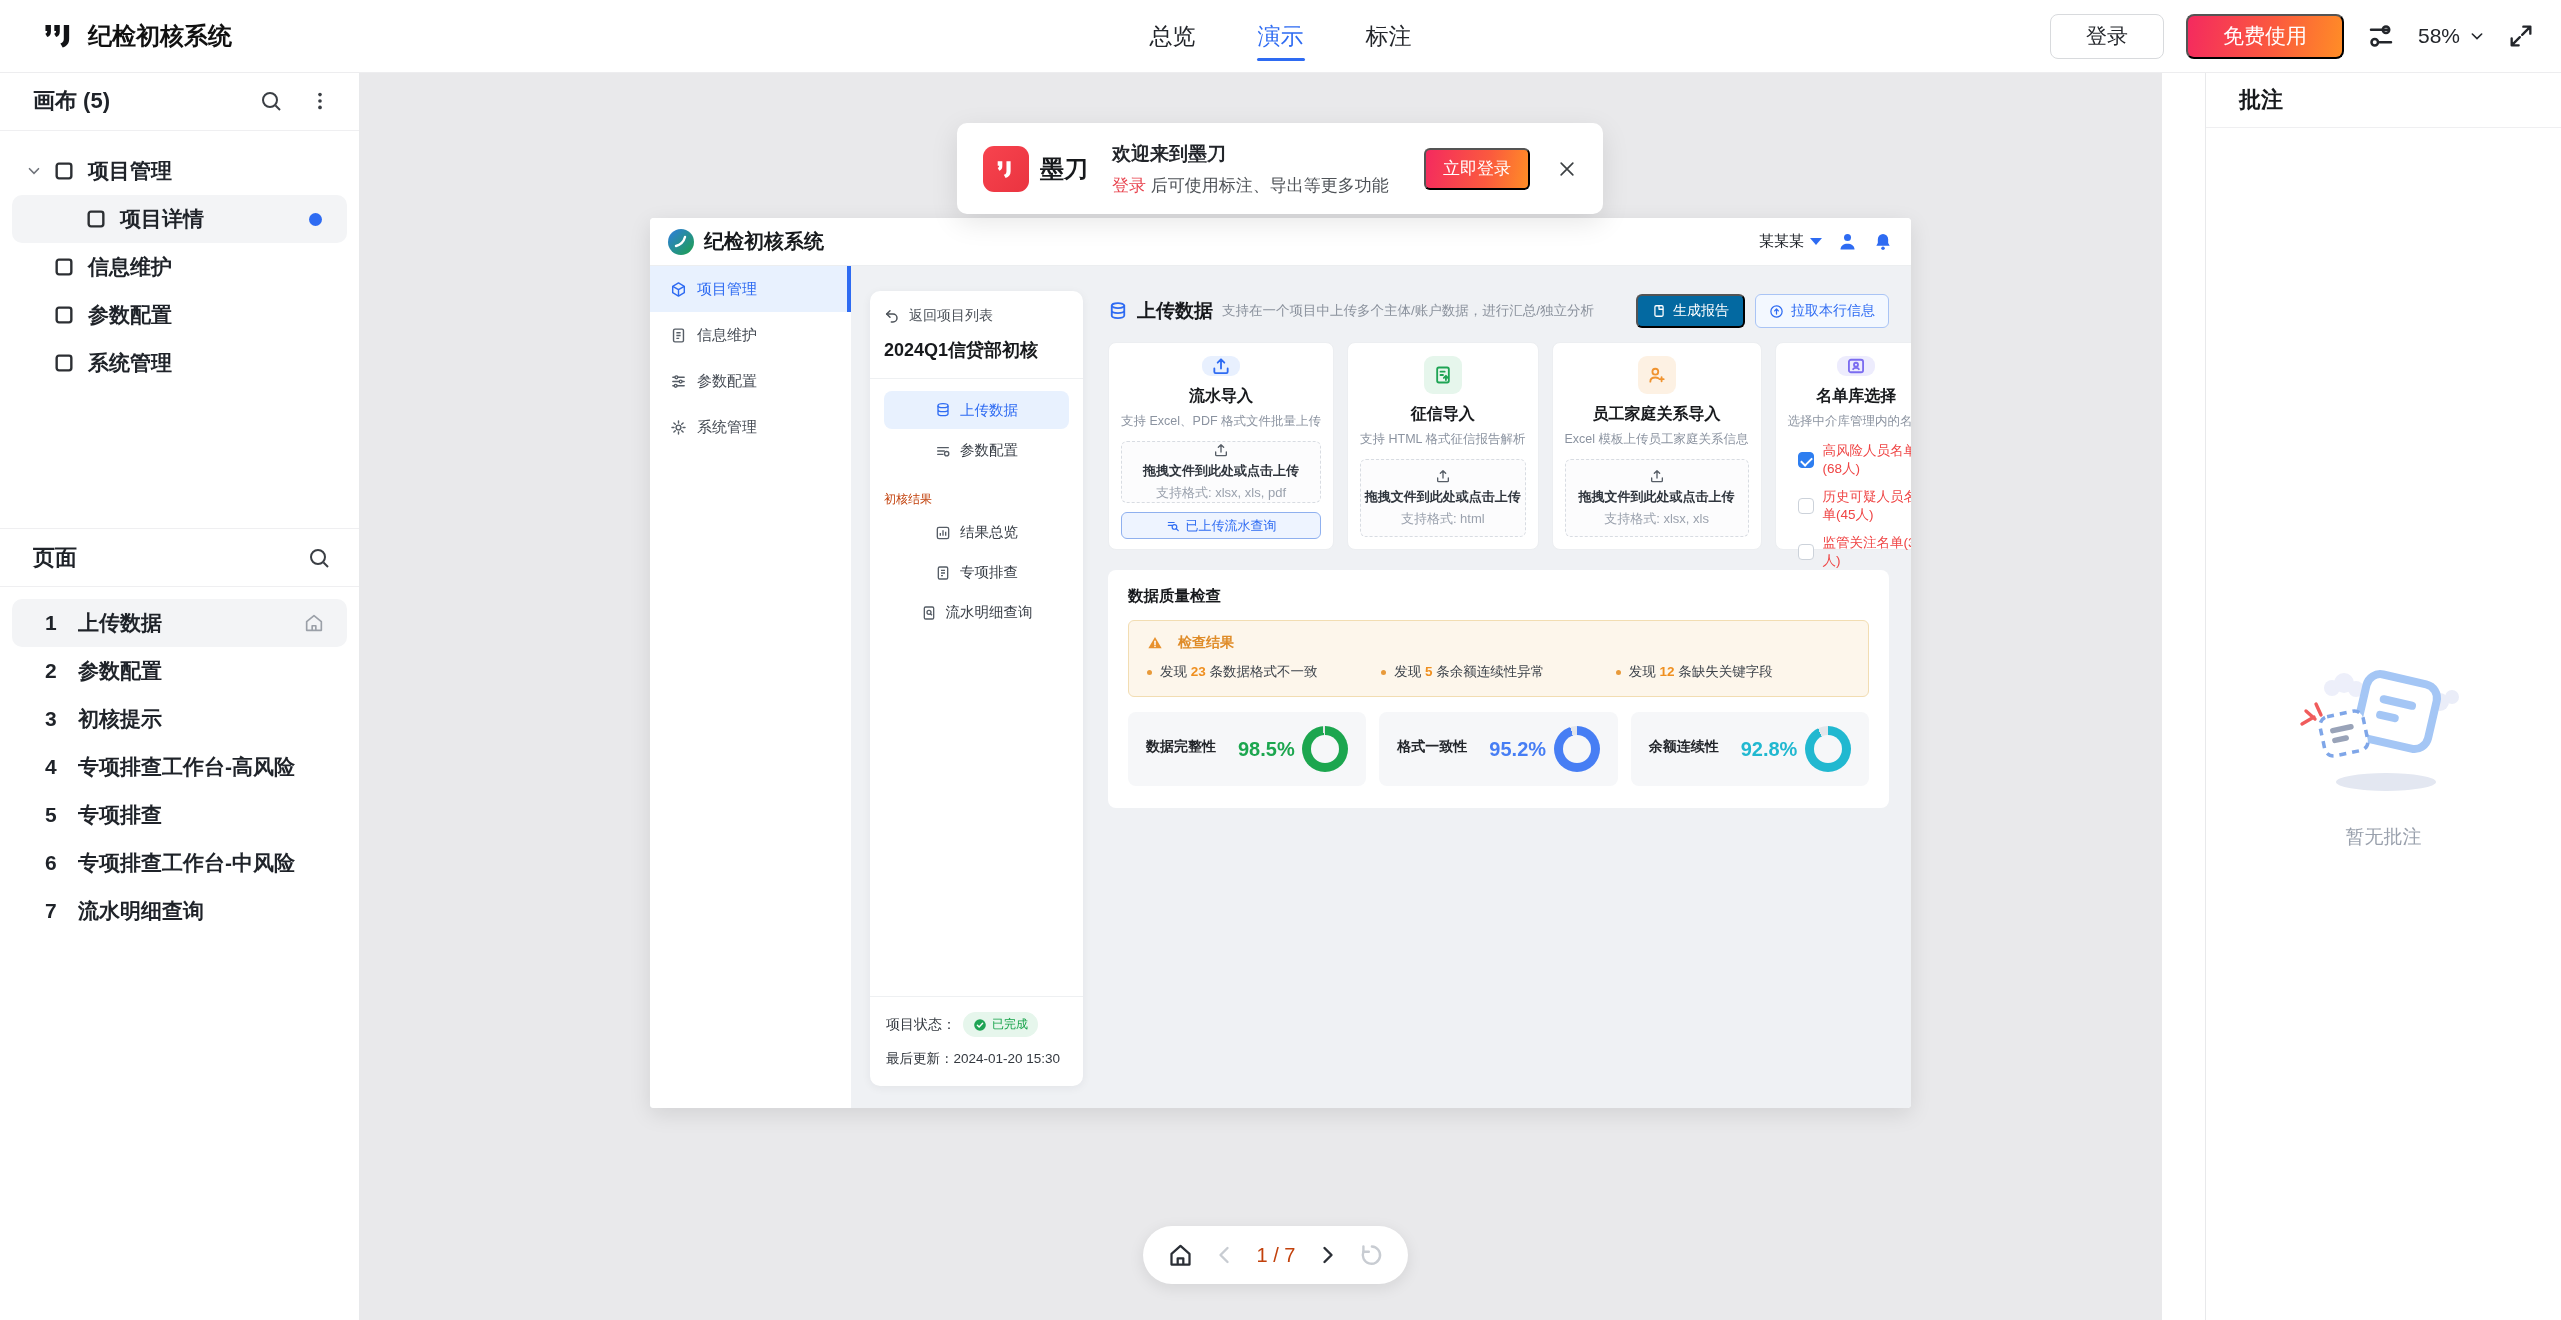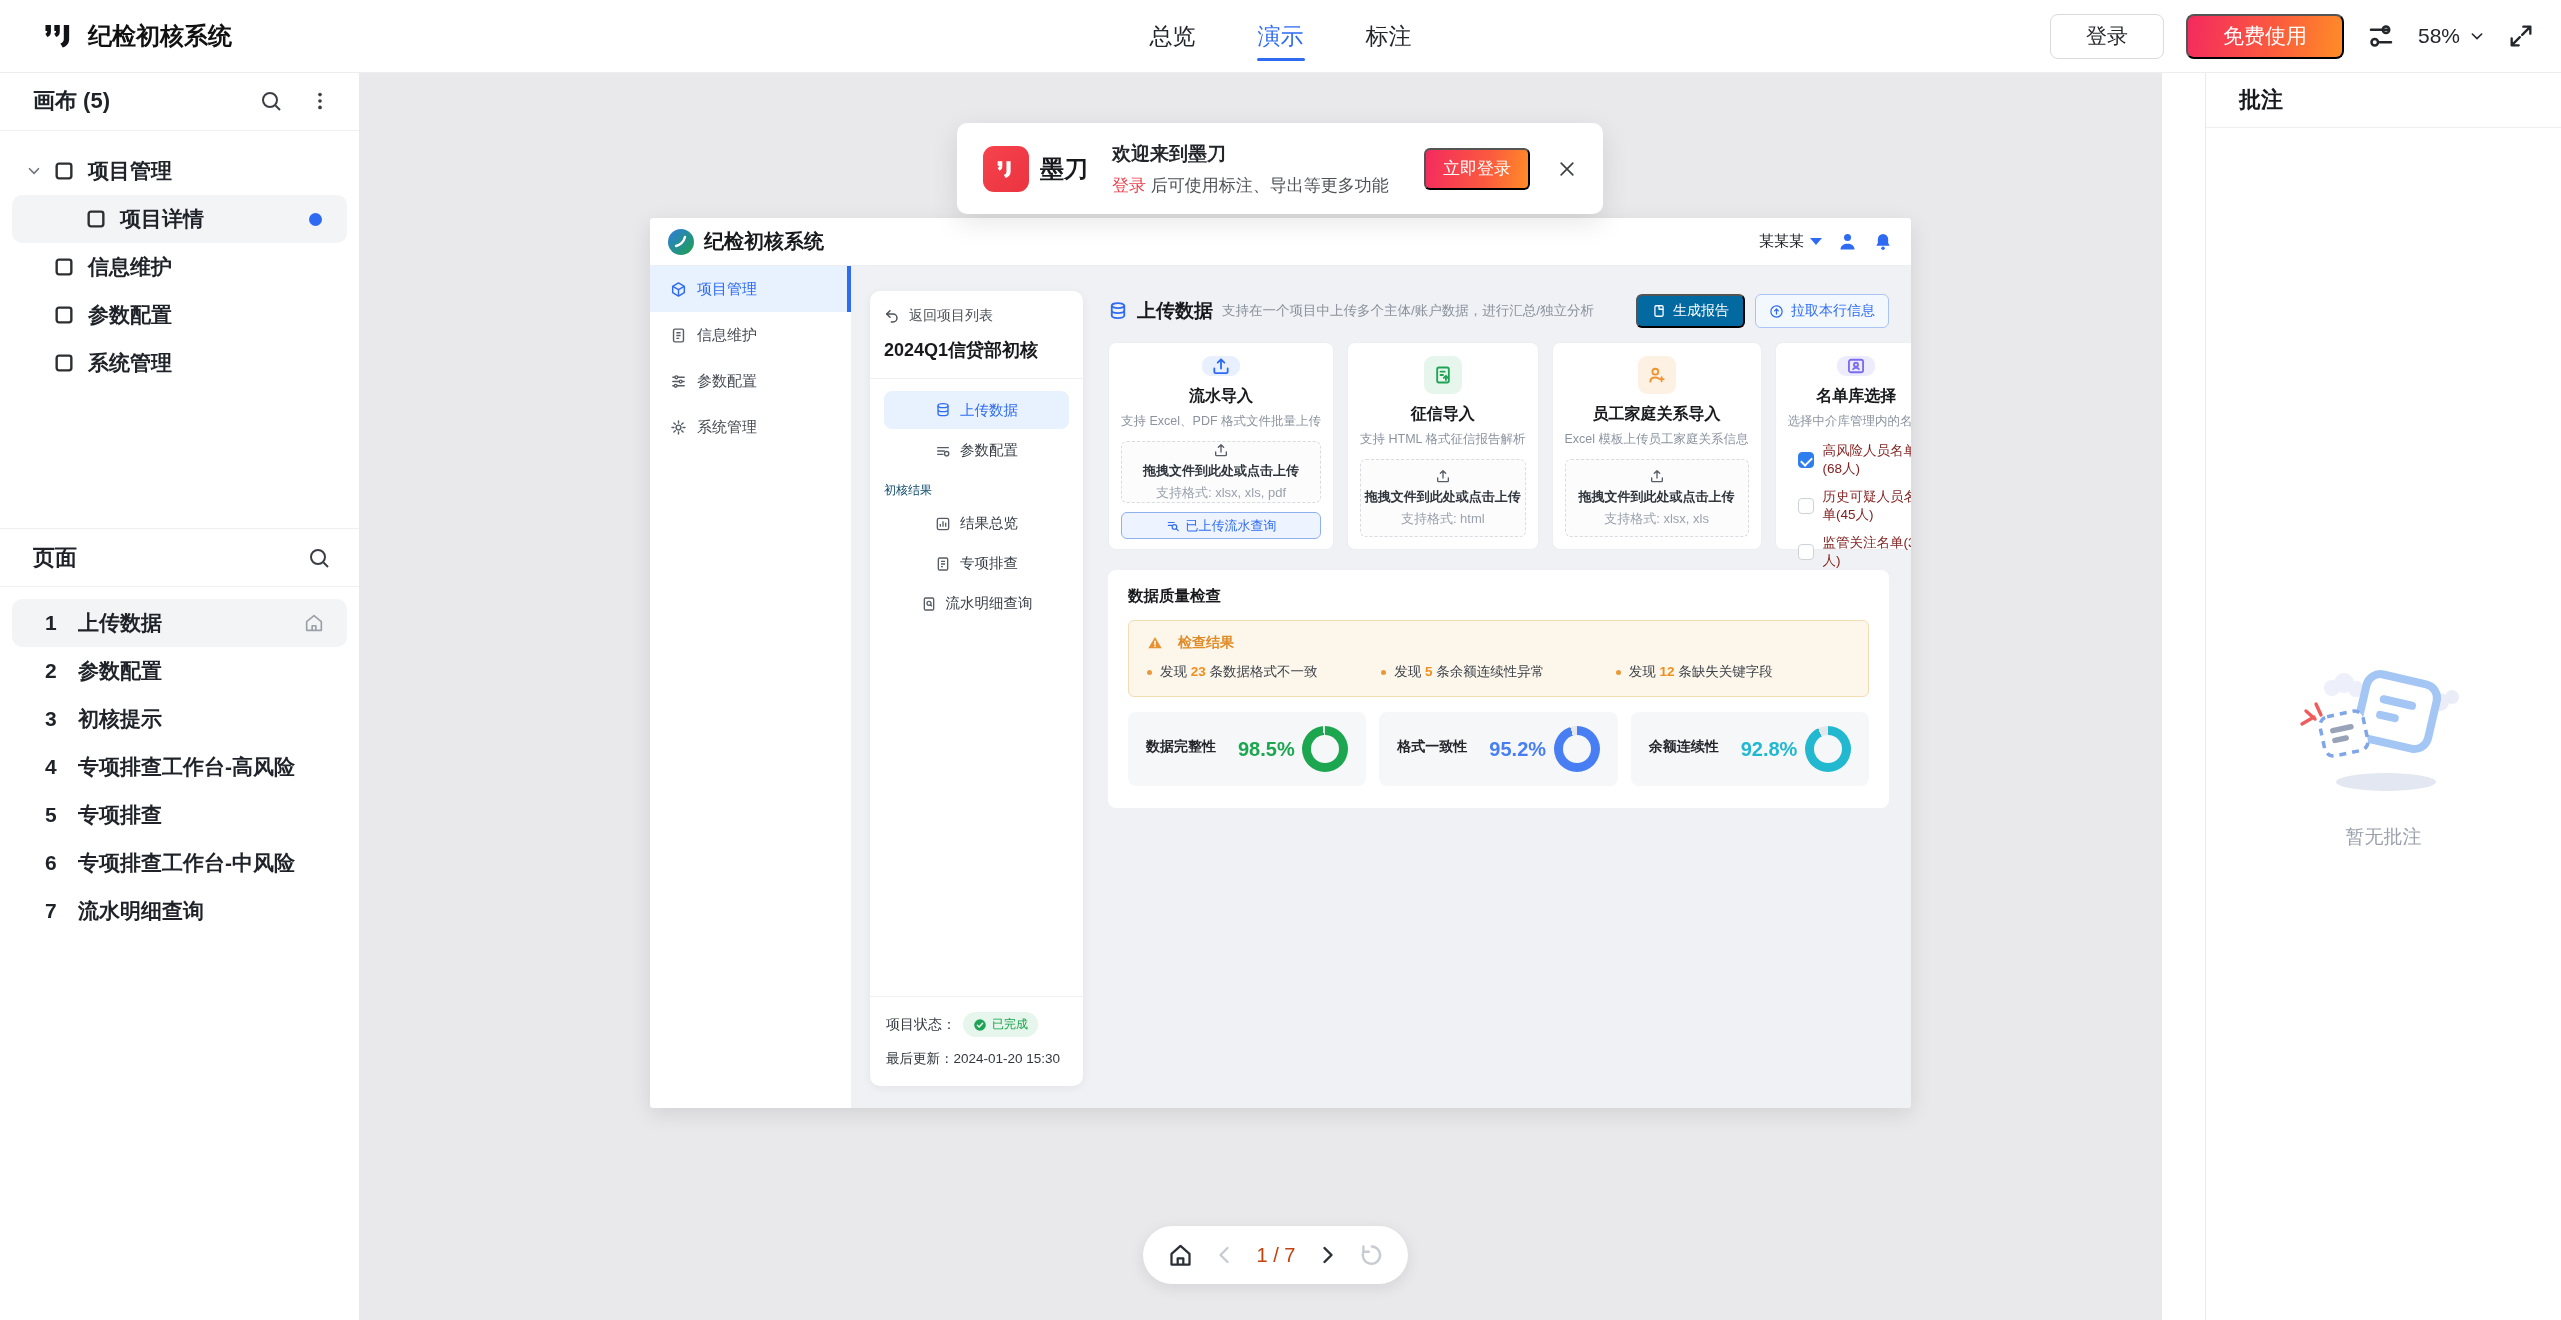--- a/index.html
+++ b/index.html
@@ -72,21 +72,21 @@
   .m-content { flex:1; position:relative; }
 
   
   .proj-card { position:absolute; left:19px; top:25px; bottom:22px; width:213px; background:#fff; border-radius:10px; box-shadow:0 2px 10px rgba(31,41,55,.06); padding:16px 14px 18px; display:flex; flex-direction:column; }
   .back-row { display:flex; align-items:center; gap:9px; font-size:14px; color:#4b5158; cursor:pointer; }
   .proj-title { font-size:18px; font-weight:700; color:#17191c; margin-top:13px; }
   .proj-hr { height:1px; background:#eef0f2; margin:16px -14px 12px; }
   .proj-pill { height:38px; border-radius:8px; background:#e8f1fe; color:#2e6bf2; display:flex; align-items:center; justify-content:center; gap:9px; font-size:14.5px; cursor:pointer; }
   .proj-item { height:37px; display:flex; align-items:center; justify-content:center; gap:9px; font-size:14.5px; color:#373d45; margin-top:3px; cursor:pointer; }
   .proj-item .picon { color:#565d66; }
-  .sec-label { font-size:12px; color:#0c4a6e; margin:13px 0 3px; }
+  .sec-label { font-size:12px; color:#c2410c; margin:22px 0 3px; }
   .proj-bottom { margin-top:auto; border-top:1px solid #eef0f2; margin-left:-14px; margin-right:-14px; padding:15px 16px 0; }
   .status-row { display:flex; align-items:center; font-size:14px; color:#33383f; }
   .badge-done { margin-left:7px; display:inline-flex; align-items:center; gap:5px; background:#e6f6ec; color:#17a34a; font-size:12px; padding:4px 10px; border-radius:999px; }
   .updated-row { margin-top:13px; font-size:13.5px; color:#33383f; }
 
   
   .m-main { position:absolute; left:257px; right:22px; top:28px; bottom:0; }
   .m-head { display:flex; align-items:center; }
   .m-head-title { font-size:19px; font-weight:700; color:#17191c; margin-left:9px; }
   .m-head-sub { font-size:13.5px; color:#8a919c; margin-left:9px; flex:1; white-space:nowrap; overflow:hidden; }
@@ -100,21 +100,21 @@
   .ib-green { background:#e6f6ec; color:#1ea454; }
   .ib-orange { background:#fdf1e3; color:#f0932f; }
   .ib-purple { background:#edecfd; color:#7b6cf0; }
   .ucard-title { font-size:16px; font-weight:700; color:#17191c; margin-top:10px; }
   .ucard-desc { font-size:12.5px; color:#8b93a0; margin-top:6px; white-space:nowrap; }
   .dropzone { width:100%; margin-top:11px; flex:1; border:1.5px dashed #d8dce2; border-radius:6px; background:#fcfcfd; display:flex; flex-direction:column; align-items:center; justify-content:center; cursor:pointer; }
   .drop-main { font-size:13px; font-weight:700; color:#2f353d; margin-top:4px; }
   .drop-fmt { font-size:13px; color:#9aa1ad; margin-top:4px; }
   .btn-query { width:100%; margin-top:9px; height:27px; flex:none; border:1px solid #8fb0ef; background:#eef4ff; color:#2e6bf2; border-radius:6px; font-size:13px; display:flex; align-items:center; justify-content:center; gap:6px; cursor:pointer; }
   .opts { width:100%; margin-top:12px; display:flex; flex-direction:column; gap:10px; padding-left:10px; }
-  .opt { display:flex; align-items:center; gap:9px; font-size:13.5px; color:#7f1d1d; cursor:pointer; }
+  .opt { display:flex; align-items:center; gap:9px; font-size:13.5px; color:#ef4444; cursor:pointer; }
   .cbox { width:16px; height:16px; border-radius:4px; border:1.5px solid #ccd2da; background:#fff; position:relative; flex:none; }
   .cbox.checked { background:#2e7ef0; border-color:#2e7ef0; }
   .cbox.checked::after { content:""; position:absolute; left:4.5px; top:1.5px; width:5px; height:9px; border:solid #fff; border-width:0 2px 2px 0; transform:rotate(45deg); }
 
   .quality { margin-top:20px; background:#fff; border-radius:8px; padding:16px 20px 22px; }
   .q-title { font-size:15.5px; font-weight:700; color:#17191c; }
   .warn { margin-top:13px; background:#fdf6eb; border:1px solid #f2ddb2; border-radius:6px; padding:13px 18px 15px; }
   .warn-head { display:flex; align-items:center; gap:15px; font-size:14px; font-weight:700; color:#df8b27; }
   .warn-items { display:flex; margin-top:11px; }
   .warn-item { flex:1; display:flex; align-items:center; gap:8px; font-size:13.5px; color:#3d434b; }

